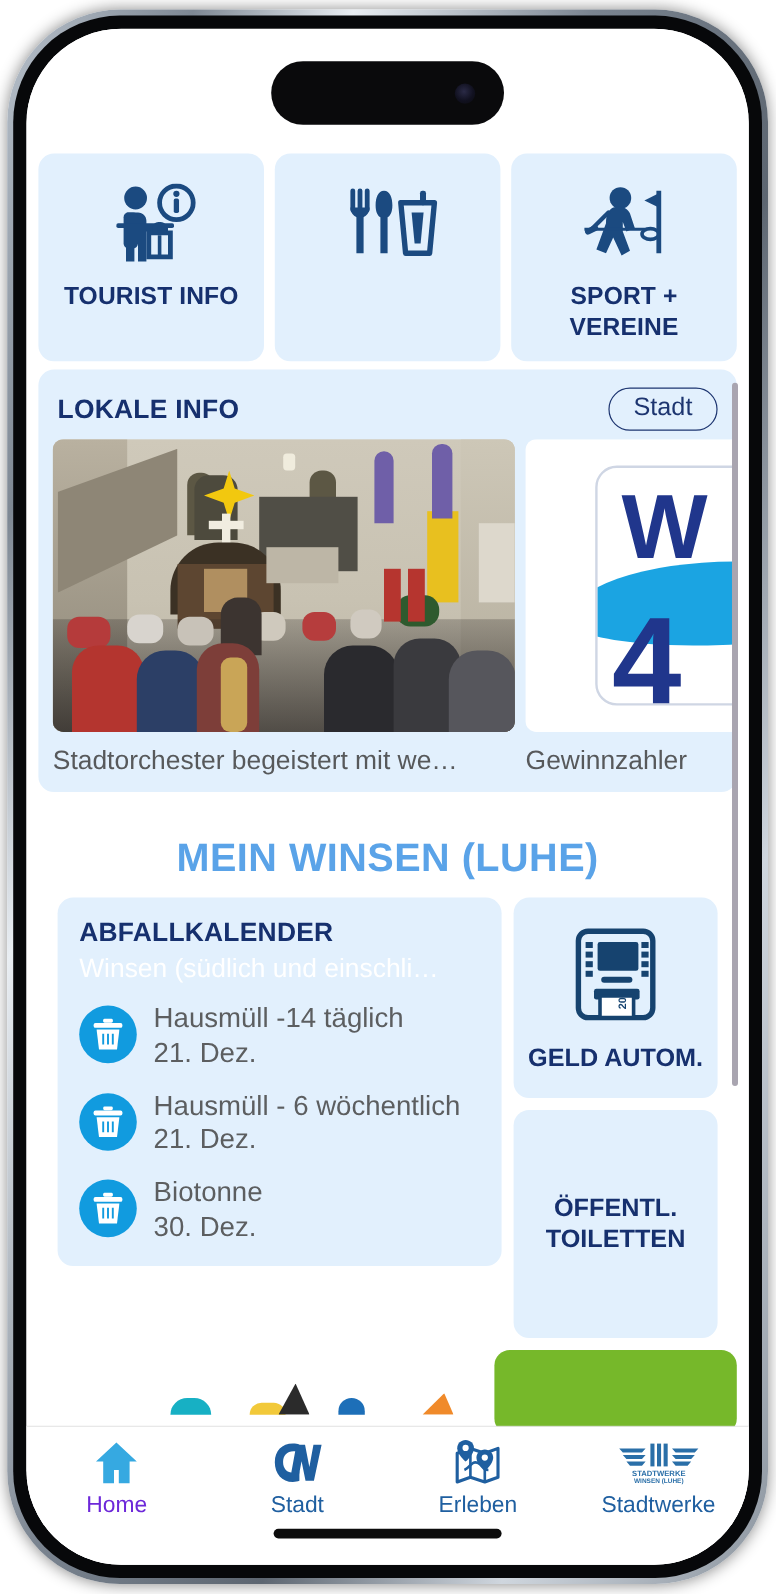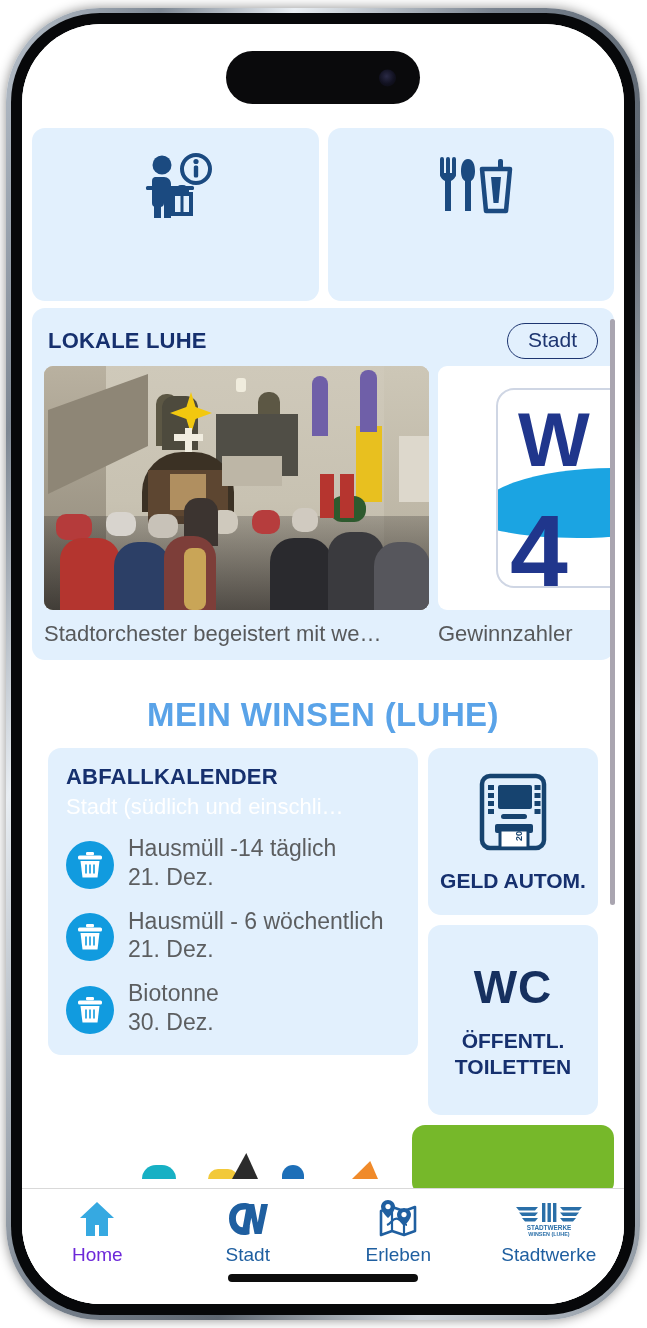--- a/index.html
+++ b/index.html
@@ -107,21 +107,21 @@
 
   
   .mw{ display:flex; gap:10px; padding:0 26px; align-items:flex-start; }
   .mw-left{ flex:0 0 370px; background:#e2f0fd; border-radius:13px; padding:16px 18px 18px 18px; }
   .mw-right{ flex:1; display:flex; flex-direction:column; gap:10px; }
 
   .card-h{ color:#16306e; font-weight:bold; font-size:22px; letter-spacing:.2px; }
   .card-sub{ color:#ffffff; font-size:22px; margin-top:4px; white-space:nowrap; overflow:hidden; }
 
   .waste{ margin-top:14px; display:flex; flex-direction:column; gap:15px; }
-  .witem{ display:flex; gap:14px; align-items:center; }
+  .witem{ display:flex; gap:14px; align-items:flex-start; }
   .wicon{ flex:0 0 48px; width:48px; height:48px; border-radius:50%; background:#119bdf;
           display:flex; align-items:center; justify-content:center; margin-top:4px; }
   .wtext .wname{ color:#5c5e60; font-size:23px; line-height:1.25; }
   .wtext .wdate{ color:#5c5e60; font-size:23px; line-height:1.25; }
 
   .sq{
     background:#e2f0fd; border-radius:13px; display:flex; flex-direction:column;
     align-items:center; justify-content:center; cursor:pointer;
   }
   .sq.atm{ height:167px; padding-top:4px; }
@@ -177,40 +177,59 @@
                 <rect x="20" y="24" width="12" height="30" rx="4" fill="#1b4a80"></rect>
                 <rect x="14" y="33" width="48" height="4" rx="1.5" fill="#1b4a80"></rect>
                 <path d="M41 41h18v20H41z" fill="none" stroke="#1b4a80" stroke-width="4"></path>
                 <path d="M46 41v-4a3 3 0 013-3h2a3 3 0 013 3v4" stroke="#1b4a80" stroke-width="4" fill="none"></path>
                 <path d="M50 43v18" stroke="#1b4a80" stroke-width="3"></path>
                 <circle cx="64" cy="16" r="14" stroke="#1b4a80" stroke-width="4" fill="none"></circle>
                 <circle cx="64" cy="8.5" r="2.6" fill="#1b4a80"></circle>
                 <rect x="61.8" y="12.5" width="4.4" height="12" rx="1.5" fill="#1b4a80"></rect>
               </svg>
             </div>
+            <div class="tlabel">TOURIST INFO</div>
           </div>
 
           <div class="tile">
             <div class="glyph">
               <svg width="86" height="72" viewBox="0 0 86 72" fill="none">
                 <path d="M14 6v16M20 6v16M26 6v16" stroke="#1b4a80" stroke-width="4" stroke-linecap="round"></path>
                 <path d="M12 20h16c0 5-3 7-5 8v30h-6V28c-2-1-5-3-5-8z" fill="#1b4a80"></path>
                 <path d="M40 6c5 0 7 6 7 12s-2 9-4 10v30h-6V28c-2-1-4-4-4-10S35 6 40 6z" fill="#1b4a80"></path>
                 <path d="M54 16h28l-4 42H58L54 16z" stroke="#1b4a80" stroke-width="4.5" fill="none" stroke-linejoin="round"></path>
                 <path d="M63 24h10l-2.5 26h-5L63 24z" fill="#1b4a80"></path>
                 <rect x="70" y="6" width="5" height="12" rx="2" fill="#1b4a80"></rect>
               </svg>
             </div>
           </div>
 
+          <div class="tile">
+            <div class="glyph">
+              <svg width="86" height="72" viewBox="0 0 86 72" fill="none">
+                <circle cx="40" cy="12" r="9" fill="#1b4a80"></circle>
+                <path d="M34 20c6-2 12 0 14 5l4 12-7 3-3-8v8l6 16-7 4-7-15-6 13-8-3 8-22c0-7 2-11 6-13z" fill="#1b4a80"></path>
+                <path d="M30 24L16 38" stroke="#1b4a80" stroke-width="3.5" stroke-linecap="round"></path>
+                <path d="M13 40l6-3" stroke="#1b4a80" stroke-width="5" stroke-linecap="round"></path>
+                <path d="M72 6v52" stroke="#1b4a80" stroke-width="4"></path>
+                <path d="M72 8l-12 6 12 6V8z" fill="#1b4a80"></path>
+                <path d="M10 38h52" stroke="#1b4a80" stroke-width="2.5"></path>
+                <ellipse cx="65" cy="42" rx="7" ry="4.5" stroke="#1b4a80" stroke-width="3" fill="none"></ellipse>
+              </svg>
+            </div>
+            <div class="tlabel">
+              <span>SPORT +</span><br>
+              <span>VEREINE</span>
+            </div>
+          </div>
         </div>
 
         <div class="news">
           <div class="news-head">
-            <div class="news-title">LOKALE LUHE</div>
+            <div class="news-title">LOKALE INFO</div>
             <div class="alle">Stadt</div>
           </div>
 
           <div class="news-row">
 
             <div class="ncard">
               <div class="nimg">
                 <div class="photo">
                   <i style="left:0;top:0;width:62px;height:244px;background:linear-gradient(180deg,#b9b1a0,#8d8677)"></i>
                   <i style="left:4px;top:8px;width:100px;height:120px;background:#8e8676;clip-path:polygon(0 100%,0 30%,100% 0,100% 60%)"></i>
@@ -267,21 +286,21 @@
 
           </div>
         </div>
 
         <div class="sectitle">MEIN WINSEN (LUHE)</div>
 
         <div class="mw">
 
           <div class="mw-left">
             <div class="card-h">ABFALLKALENDER</div>
-            <div class="card-sub">Stadt (südlich und einschli…</div>
+            <div class="card-sub">Winsen (südlich und einschli…</div>
 
             <div class="waste">
 
               <div class="witem">
                 <div class="wicon">
                   <svg width="26" height="28" viewBox="0 0 26 28">
                         <rect x="1" y="4.5" width="24" height="4" rx="1.6" fill="#fff"></rect>
                         <rect x="9" y="1" width="8" height="3.2" rx="1.2" fill="#fff"></rect>
                         <path d="M3.5 10h19l-2 16.5H5.5L3.5 10z" fill="#fff"></path>
                         <path d="M9 13.5v9M13 13.5v9M17 13.5v9" stroke="#119bdf" stroke-width="1.6"></path>
@@ -344,21 +363,20 @@
                   <rect x="25" y="42" width="26" height="5" rx="2.5" fill="#16436f"></rect>
                   <rect x="19" y="52" width="38" height="9" rx="2" fill="#16436f"></rect>
                   <rect x="24" y="58" width="28" height="18" rx="1.5" fill="#fff" stroke="#16436f" stroke-width="3"></rect>
                   <text x="44" y="71" font-family="Liberation Sans" font-size="9" font-weight="bold" fill="#16436f" transform="rotate(-90 44 69)">20</text>
                 </svg>
               </div>
               <div class="slabel">GELD AUTOM.</div>
             </div>
 
             <div class="sq wc">
-              <div class="wcbig">WC</div>
               <div class="slabel">
                 <span>ÖFFENTL.</span><br>
                 <span>TOILETTEN</span>
               </div>
             </div>
 
           </div>
         </div>
 
         <div class="bottomrow">

